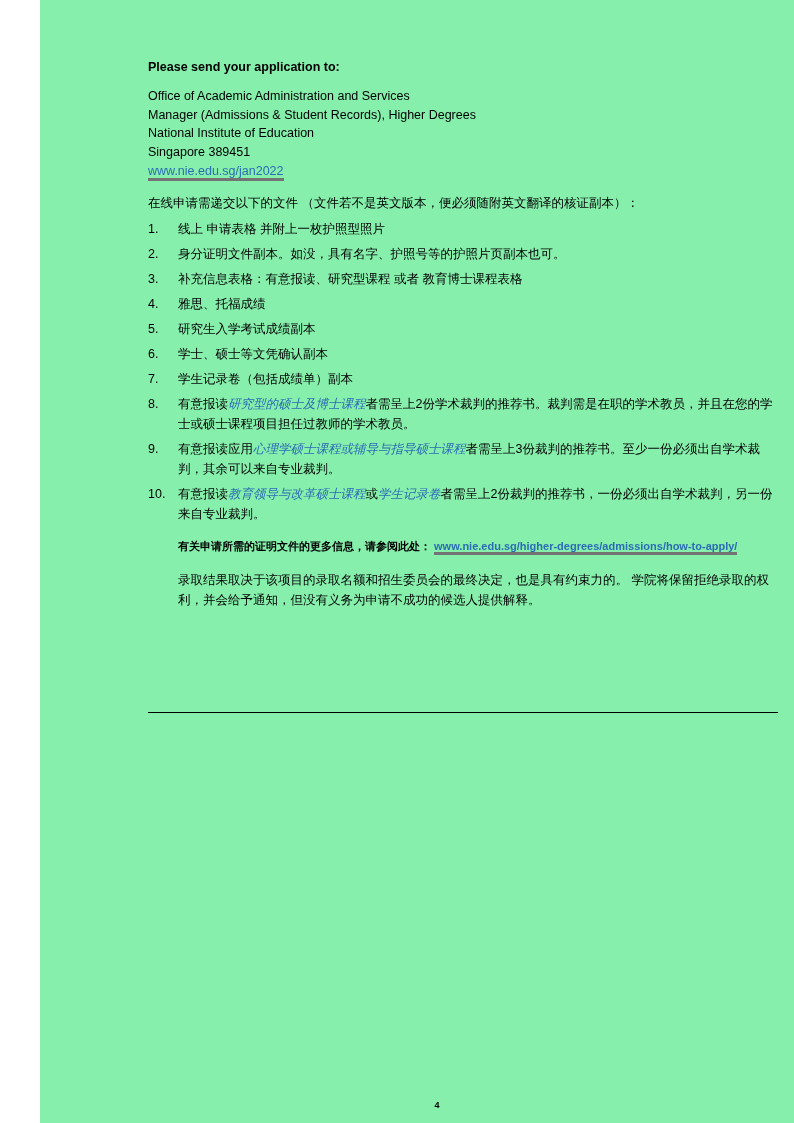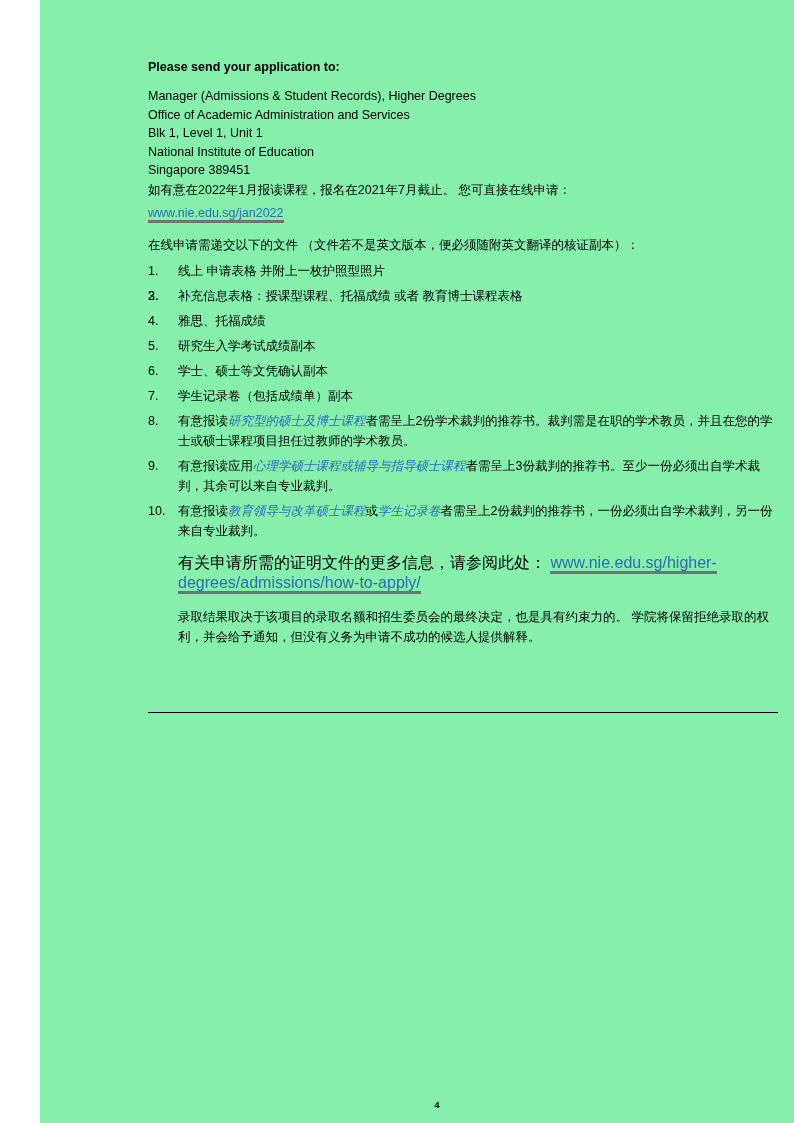--- a/index.html
+++ b/index.html
@@ -84,24 +84,25 @@
   }
   ol.doclist > li .num {
     position: absolute;
     left: 0;
     top: 0;
     width: 24px;
     text-align: left;
     font-size: 12.5px;
   }
   .tail-para {
-    font-size: 16px;
+    font-size: 11px;
     line-height: 20px;
     margin-top: 12px;
     padding-left: 30px;
+    font-weight: bold;
   }
   .tail-para2 {
     font-size: 12.5px;
     line-height: 20px;
     margin-top: 14px;
     padding-left: 30px;
   }
   .rule {
     position: absolute;
     left: 108px;
@@ -123,48 +124,45 @@
 </style>
 </head>
 <body>
 
 <div class="page">
 
   <div class="content">
 
     <div class="addr-title">Please send your application to:</div>
     <div>
+      <div class="addr-line">Office of Academic Administration and Services</div>
       <div class="addr-line">Manager (Admissions &amp; Student Records), Higher Degrees</div>
-      <div class="addr-line">Office of Academic Administration and Services</div>
-      <div class="addr-line">Blk 1, Level 1, Unit 1</div>
       <div class="addr-line">National Institute of Education</div>
       <div class="addr-line">Singapore 389451</div>
     </div>
 
 
     <div class="para">
-      <span>如有意在2022年1月报读课程，报名在2021年7月截止。 您可直接在线申请：</span>
-    </div>
-    <div class="para">
       <a class="link" href="#">www.nie.edu.sg/jan2022</a>
     </div>
 
     <div class="intro">在线申请需递交以下的文件 （文件若不是英文版本，便必须随附英文翻译的核证副本）：</div>
 
     <ol class="doclist">
       <li>
         <span class="num">1.</span>
         <span>线上 申请表格 并附上一枚护照型照片</span>
       </li>
       <li>
         <span class="num">2.</span>
+        <span>身分证明文件副本。如没，具有名字、护照号等的护照片页副本也可。</span>
       </li>
       <li>
         <span class="num">3.</span>
-        <span>补充信息表格：授课型课程、托福成绩 或者 教育博士课程表格</span>
+        <span>补充信息表格：有意报读、研究型课程 或者 教育博士课程表格</span>
       </li>
       <li>
         <span class="num">4.</span>
         <span>雅思、托福成绩</span>
       </li>
       <li>
         <span class="num">5.</span>
         <span>研究生入学考试成绩副本</span>
       </li>
       <li>

